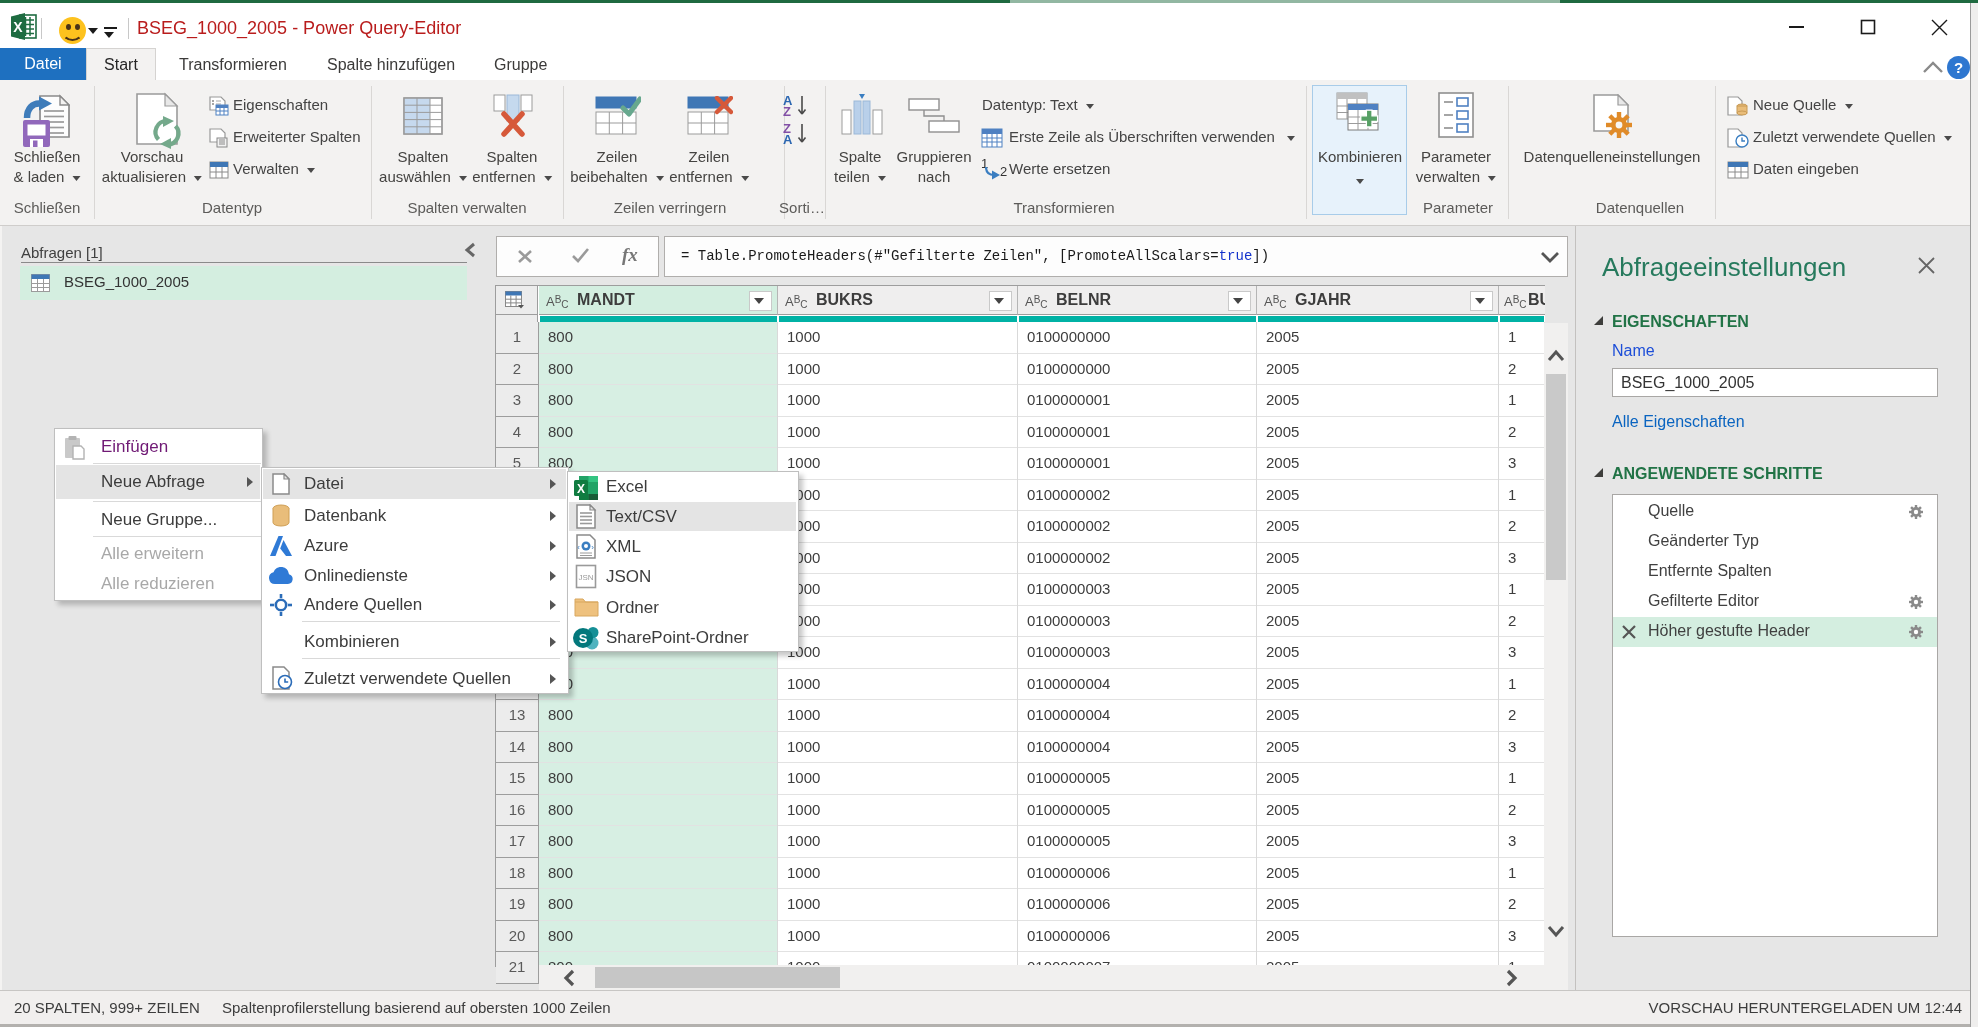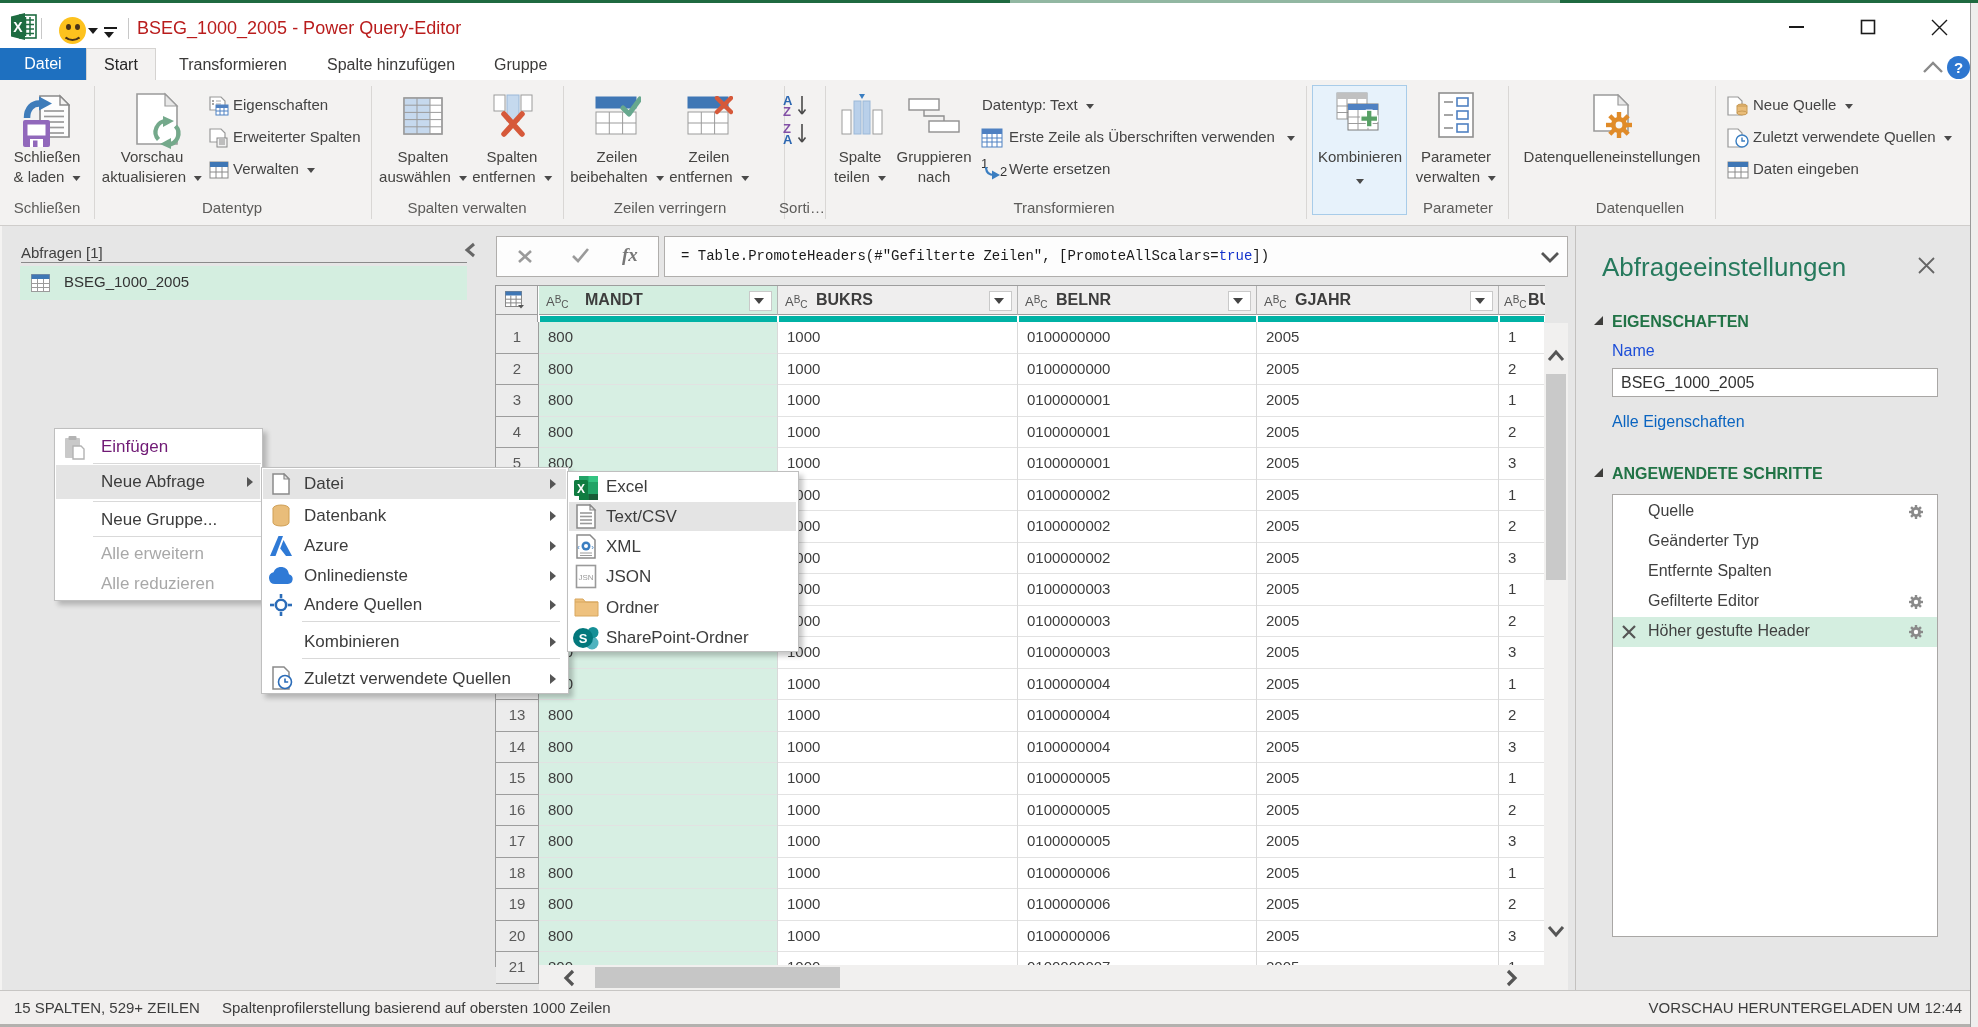--- a/index.html
+++ b/index.html
@@ -383,21 +383,21 @@
           <line x1="0.5" y1="8.2" x2="16.5" y2="8.2"></line>
           <line x1="0.5" y1="11.9" x2="16.5" y2="11.9"></line>
           <line x1="5.8" y1="4.5" x2="5.8" y2="15.5"></line>
           <line x1="11.1" y1="4.5" x2="11.1" y2="15.5"></line>
         </g>
         <polygon points="13,14 19,14 16,17.5" fill="#555"></polygon>
       </svg>
   <div class="abs" style="left:496px;top:315px;width:42px;height:7px;background:#ececec;border-right:1px solid #9d9d9d;box-sizing:border-box;"></div>
   <div class="abs" style="left:539px;top:286px;width:239px;height:29px;background:#d3eee0;border-right:1px solid #b5b5b5;border-bottom:1px solid #9d9d9d;box-sizing:border-box;overflow:hidden;">
         <span style="position:absolute;left:7px;top:6px;color:#555;"><span style="font-size:13px;">A</span><span style="font-size:10px;vertical-align:3px;">B</span><span style="font-size:10px;vertical-align:-2px;">C</span></span>
-        <span style="position:absolute;left:38px;top:5px;font-size:16px;font-weight:bold;color:#3d3d3d;margin-left:8px;">MANDT</span>
+        <span style="position:absolute;left:38px;top:5px;font-size:16px;font-weight:bold;color:#3d3d3d;">MANDT</span>
         <span class="fbtn" style="right:5px;top:5px;"></span>
       </div>
   <div class="qbar" style="left:540px;width:237px;"></div>
   <div class="abs" style="left:778px;top:286px;width:240px;height:29px;background:#efeeee;border-right:1px solid #b5b5b5;border-bottom:1px solid #9d9d9d;box-sizing:border-box;overflow:hidden;">
         <span style="position:absolute;left:7px;top:6px;color:#555;"><span style="font-size:13px;">A</span><span style="font-size:10px;vertical-align:3px;">B</span><span style="font-size:10px;vertical-align:-2px;">C</span></span>
         <span style="position:absolute;left:38px;top:5px;font-size:16px;font-weight:bold;color:#3d3d3d;">BUKRS</span>
         <span class="fbtn" style="right:5px;top:5px;"></span>
       </div>
   <div class="qbar" style="left:779px;width:238px;"></div>
   <div class="abs" style="left:1018px;top:286px;width:239px;height:29px;background:#efeeee;border-right:1px solid #b5b5b5;border-bottom:1px solid #9d9d9d;box-sizing:border-box;overflow:hidden;">
@@ -736,21 +736,21 @@
         <circle cx="8" cy="8" r="5"></circle>
         <rect x="6.8" y="1" width="2.4" height="14"></rect>
         <rect x="1" y="6.8" width="14" height="2.4"></rect>
         <rect x="6.8" y="1" width="2.4" height="14" transform="rotate(45 8 8)"></rect>
         <rect x="1" y="6.8" width="14" height="2.4" transform="rotate(45 8 8)"></rect>
       </g>
       <circle cx="8" cy="8" r="2.2" fill="#fff"></circle>
     </svg>
 
   <div id="statusbar" class="abs" style="left:0;top:990px;width:1978px;height:34px;background:#f1efee;border-top:1px solid #c8c6c4;">
-    <div class="txt" style="left:14px;top:8px;font-size:15px;color:#3d3d3d;">15 SPALTEN, 529+ ZEILEN</div>
+    <div class="txt" style="left:14px;top:8px;font-size:15px;color:#3d3d3d;">20 SPALTEN, 999+ ZEILEN</div>
     <div class="txt" style="left:222px;top:8px;font-size:15px;color:#3d3d3d;">Spaltenprofilerstellung basierend auf obersten 1000 Zeilen</div>
     <div class="txt" style="right:16px;top:8px;font-size:15px;color:#3d3d3d;">VORSCHAU HERUNTERGELADEN UM 12:44</div>
   </div>
   <div class="abs" style="left:0;top:1024px;width:1978px;height:3px;background:#b3b1ae;"></div>
 
   <div class="abs" style="left:1970px;top:3px;width:1px;height:1024px;background:#9a9a9a;"></div>
   <div class="abs" style="left:1971px;top:3px;width:7px;height:1024px;background:#efeeed;"></div>
 </div>
 
 </body></html>

